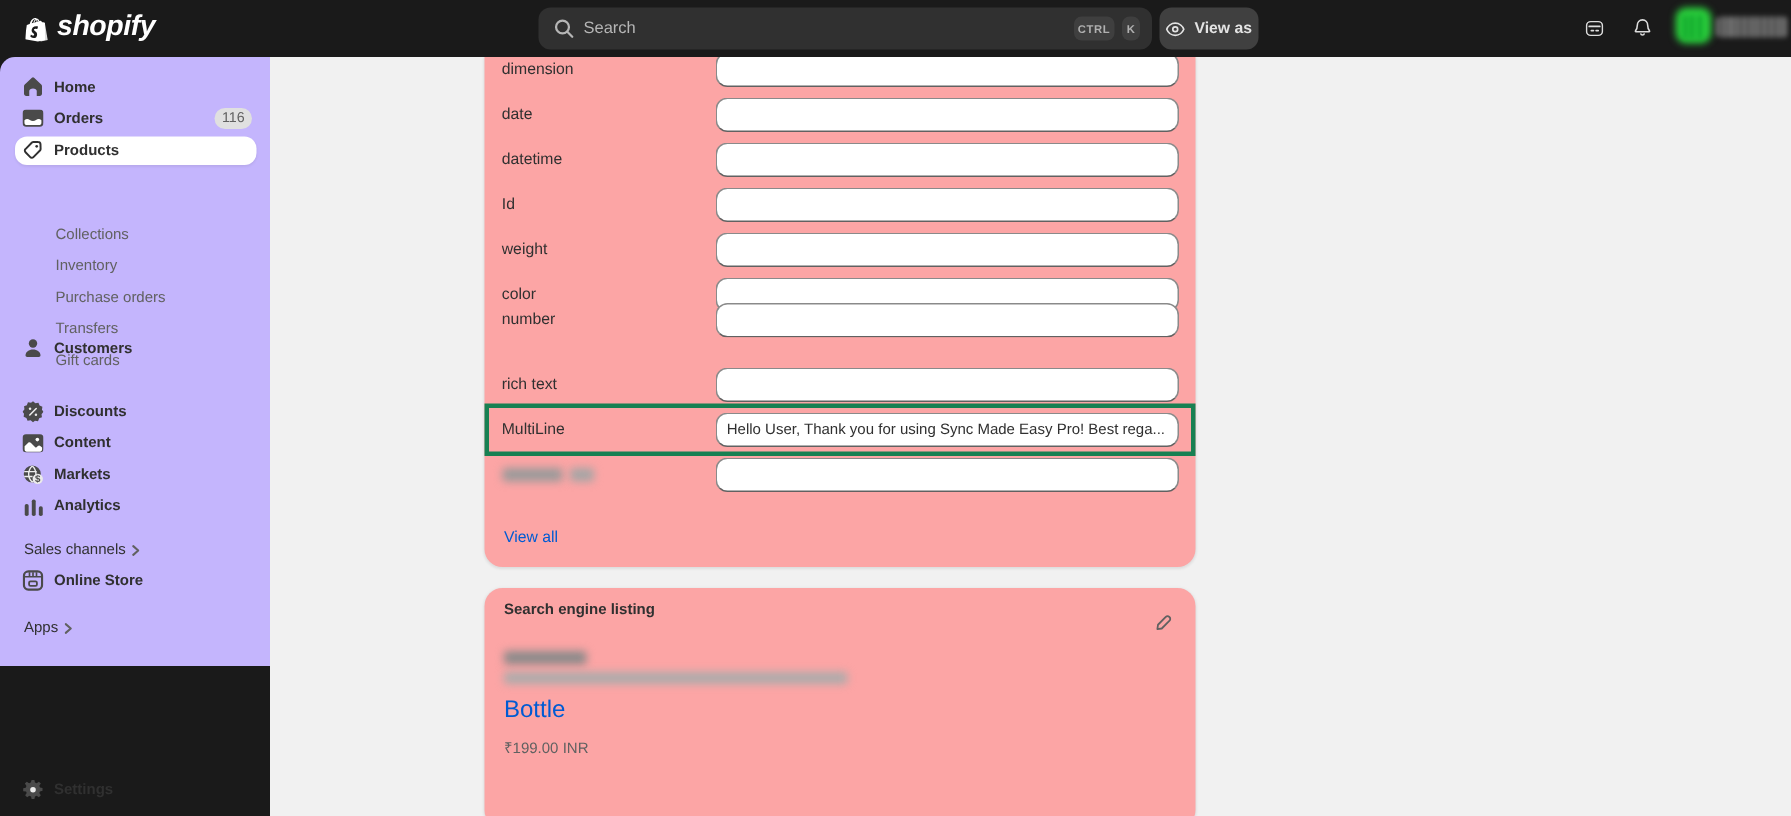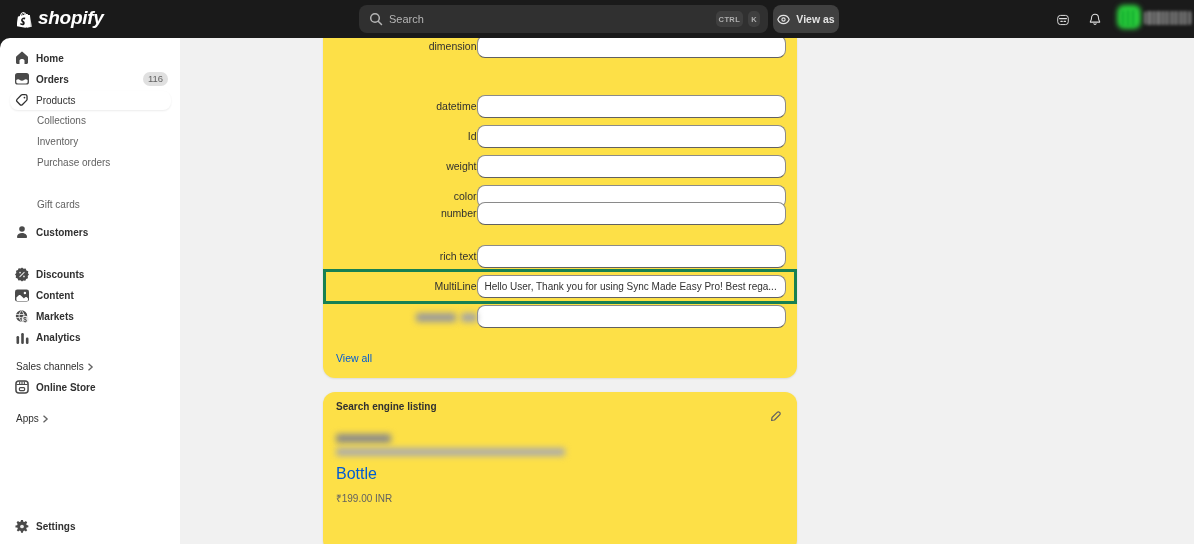--- a/index.html
+++ b/index.html
@@ -11,36 +11,36 @@
 .searchbox .mag { margin-right:6px; }
 .searchbox .stext { color:#b5b5b5; font-size:11px; font-weight:400; flex:1; }
 .kbd { background:#3f3f3f; color:#b0b0b0; font-size:7.5px; font-weight:700; letter-spacing:.4px; border-radius:5px; padding:3.5px 3px; margin-left:5px; min-width:10px; text-align:center; }
 .viewas { position:absolute; left:773px; top:5px; width:66px; height:28px; background:#404040; border-radius:8px; display:flex; align-items:center; justify-content:center; color:#e3e3e3; font-size:10.5px; font-weight:700; }
 .viewas svg { margin-right:6px; }
 .topicon { position:absolute; top:10px; }
 .avatar { position:absolute; left:1117px; top:5px; width:24px; height:24px; border-radius:7px; background:#2ace3c; filter:blur(2.5px); }
 .avatar2 { position:absolute; left:1122px; top:10px; width:14px; height:16px; border-radius:2px; background:repeating-linear-gradient(90deg,#0fa32c 0 2.5px,rgba(0,0,0,0) 2.5px 5px); filter:blur(1.8px); }
 .storename { position:absolute; left:1144px; top:11px; width:48px; height:14px; border-radius:3px; background:repeating-linear-gradient(90deg,#8d8d8d 0 2px,#4a4a4a 2px 4.5px); filter:blur(1.8px); opacity:.9; }
 
-.sidebar { position:absolute; left:0; top:38px; width:180px; height:506px; background:#ffffff; border-top-left-radius:10px; }
+.sidebar { position:absolute; left:0; top:38px; width:180px; height:406px; background:#c4b5fd; border-top-left-radius:10px; }
 .navitem { position:absolute; left:10px; width:161px; height:19px; display:flex; align-items:center; border-radius:8px; }
 .navitem .ic { width:14px; margin:0 7px 0 5px; display:flex; justify-content:center; }
 .navitem .lbl { font-size:10px; font-weight:700; color:#303030; letter-spacing:0; }
 .navitem.sel { background:#fff; box-shadow:0 1px 2px rgba(0,0,0,.08); }
-.navitem.sel .lbl { font-weight:400; }
-.subitem { position:absolute; left:10px; width:161px; height:21px; display:flex; align-items:center; padding-left:27px; font-size:10px; font-weight:400; color:#616161; }
+.navitem.sel .lbl { font-weight:700; }
+.subitem { position:absolute; left:10px; width:161px; height:21px; display:flex; align-items:center; padding-left:27px; font-size:10px; font-weight:400; color:#616161;margin-top:36px; }
 .badge { margin-left:auto; margin-right:3px; background:#e0e0e0; color:#616161; font-size:9.5px; font-weight:400; border-radius:7px; width:25px; height:14px; line-height:14px; text-align:center; }
 .sechdr { position:absolute; left:16px; font-size:10px; font-weight:400; color:#303030; display:flex; align-items:center; }
 .sechdr .chev { margin-left:4px; }
 .settings { position:absolute; left:10px; top:478.5px; width:161px; height:19px; display:flex; align-items:center; border-radius:8px; }
 .settings .ic { width:14px; margin:0 7px 0 5px; display:flex; justify-content:center;}
 .settings .lbl { font-size:10px; font-weight:700; color:#303030; }
 
 .main { position:absolute; left:180px; top:38px; width:1014px; height:506px; background:#f1f1f1; }
-.card { position:absolute; left:143px; background:#fde047; width:474px; border-radius:12px; box-shadow:0 1px 2px rgba(0,0,0,.07), 0 0 3px rgba(0,0,0,.04);text-align:right; }
+.card { position:absolute; left:143px; background:#fca5a5; width:474px; border-radius:12px; box-shadow:0 1px 2px rgba(0,0,0,.07), 0 0 3px rgba(0,0,0,.04); }
 .card1 { top:0; height:340px; border-radius:0 0 12px 12px; }
 .frow { position:absolute; left:11.5px; width:452px; height:30px; display:flex; align-items:center; }
 .frow .flabel { font-size:10.5px; color:#303030; width:142px; }
 .finput { width:309px; height:23px; border:1px solid #8a8a8a; border-bottom-color:#616161; border-radius:8px; background:#fff; font-size:10px; color:#303030; display:flex; align-items:center; padding:0 7px; white-space:nowrap; overflow:hidden; }
 .greenbox { position:absolute; left:0px; width:474px; height:35px; border:3px solid #178052; }
 .viewall { position:absolute; left:13px; top:314px; font-size:10.5px; font-weight:400; color:#005bd3; }
 .card2 { top:353.5px; height:160px; }
 .blur1 { filter:blur(3px); background:#9a9a9a; border-radius:2px; position:absolute; }
 </style>
 </head>
@@ -69,20 +69,21 @@
         <svg width="16" height="16" viewBox="0 0 16 16">
           <path d="M7.2 2.3c.3-.3.8-.5 1.2-.5l3.6.1c.9 0 1.6.8 1.7 1.7l.1 3.6c0 .5-.2.9-.5 1.2l-5 5c-.7.7-1.8.7-2.4 0L2.3 9.7c-.7-.7-.7-1.8 0-2.4l4.9-5z" fill="none" stroke="#303030" stroke-width="1.5"></path>
           <circle cx="10.8" cy="5.2" r="1" fill="#303030"></circle>
         </svg>
       </span>
     <span class="lbl">Products</span>
   </div>
   <div class="subitem" style="top:72px">Collections</div>
   <div class="subitem" style="top:93px">Inventory</div>
   <div class="subitem" style="top:114px">Purchase orders</div>
+  <div class="subitem" style="top:135px">Transfers</div>
   <div class="subitem" style="top:156px">Gift cards</div>
   <div class="navitem" style="top:184.5px">
     <span class="ic">
         <svg width="14" height="14" viewBox="0 0 14 14">
           <circle cx="7" cy="4" r="2.8" fill="#4a4a4a"></circle>
           <path d="M7 8c-2.8 0-5 1.7-5 3.9 0 .6.5 1.1 1.1 1.1h7.8c.6 0 1.1-.5 1.1-1.1C12 9.7 9.8 8 7 8z" fill="#4a4a4a"></path>
         </svg>
       </span>
     <span class="lbl">Customers</span>
   </div>
@@ -151,20 +152,24 @@
           <circle cx="7.5" cy="7.5" r="2" fill="#ebebeb"></circle>
         </svg>
       </span>
     <span class="lbl">Settings</span>
   </div>
 </div>
 <div class="main">
   <div class="card card1">
     <div class="frow" style="top:-7px">
         <span class="flabel">dimension</span>
+        <span class="finput"></span>
+      </div>
+    <div class="frow" style="top:23px">
+        <span class="flabel">date</span>
         <span class="finput"></span>
       </div>
     <div class="frow" style="top:53px">
         <span class="flabel">datetime</span>
         <span class="finput"></span>
       </div>
     <div class="frow" style="top:83px">
         <span class="flabel">Id</span>
         <span class="finput"></span>
       </div>

